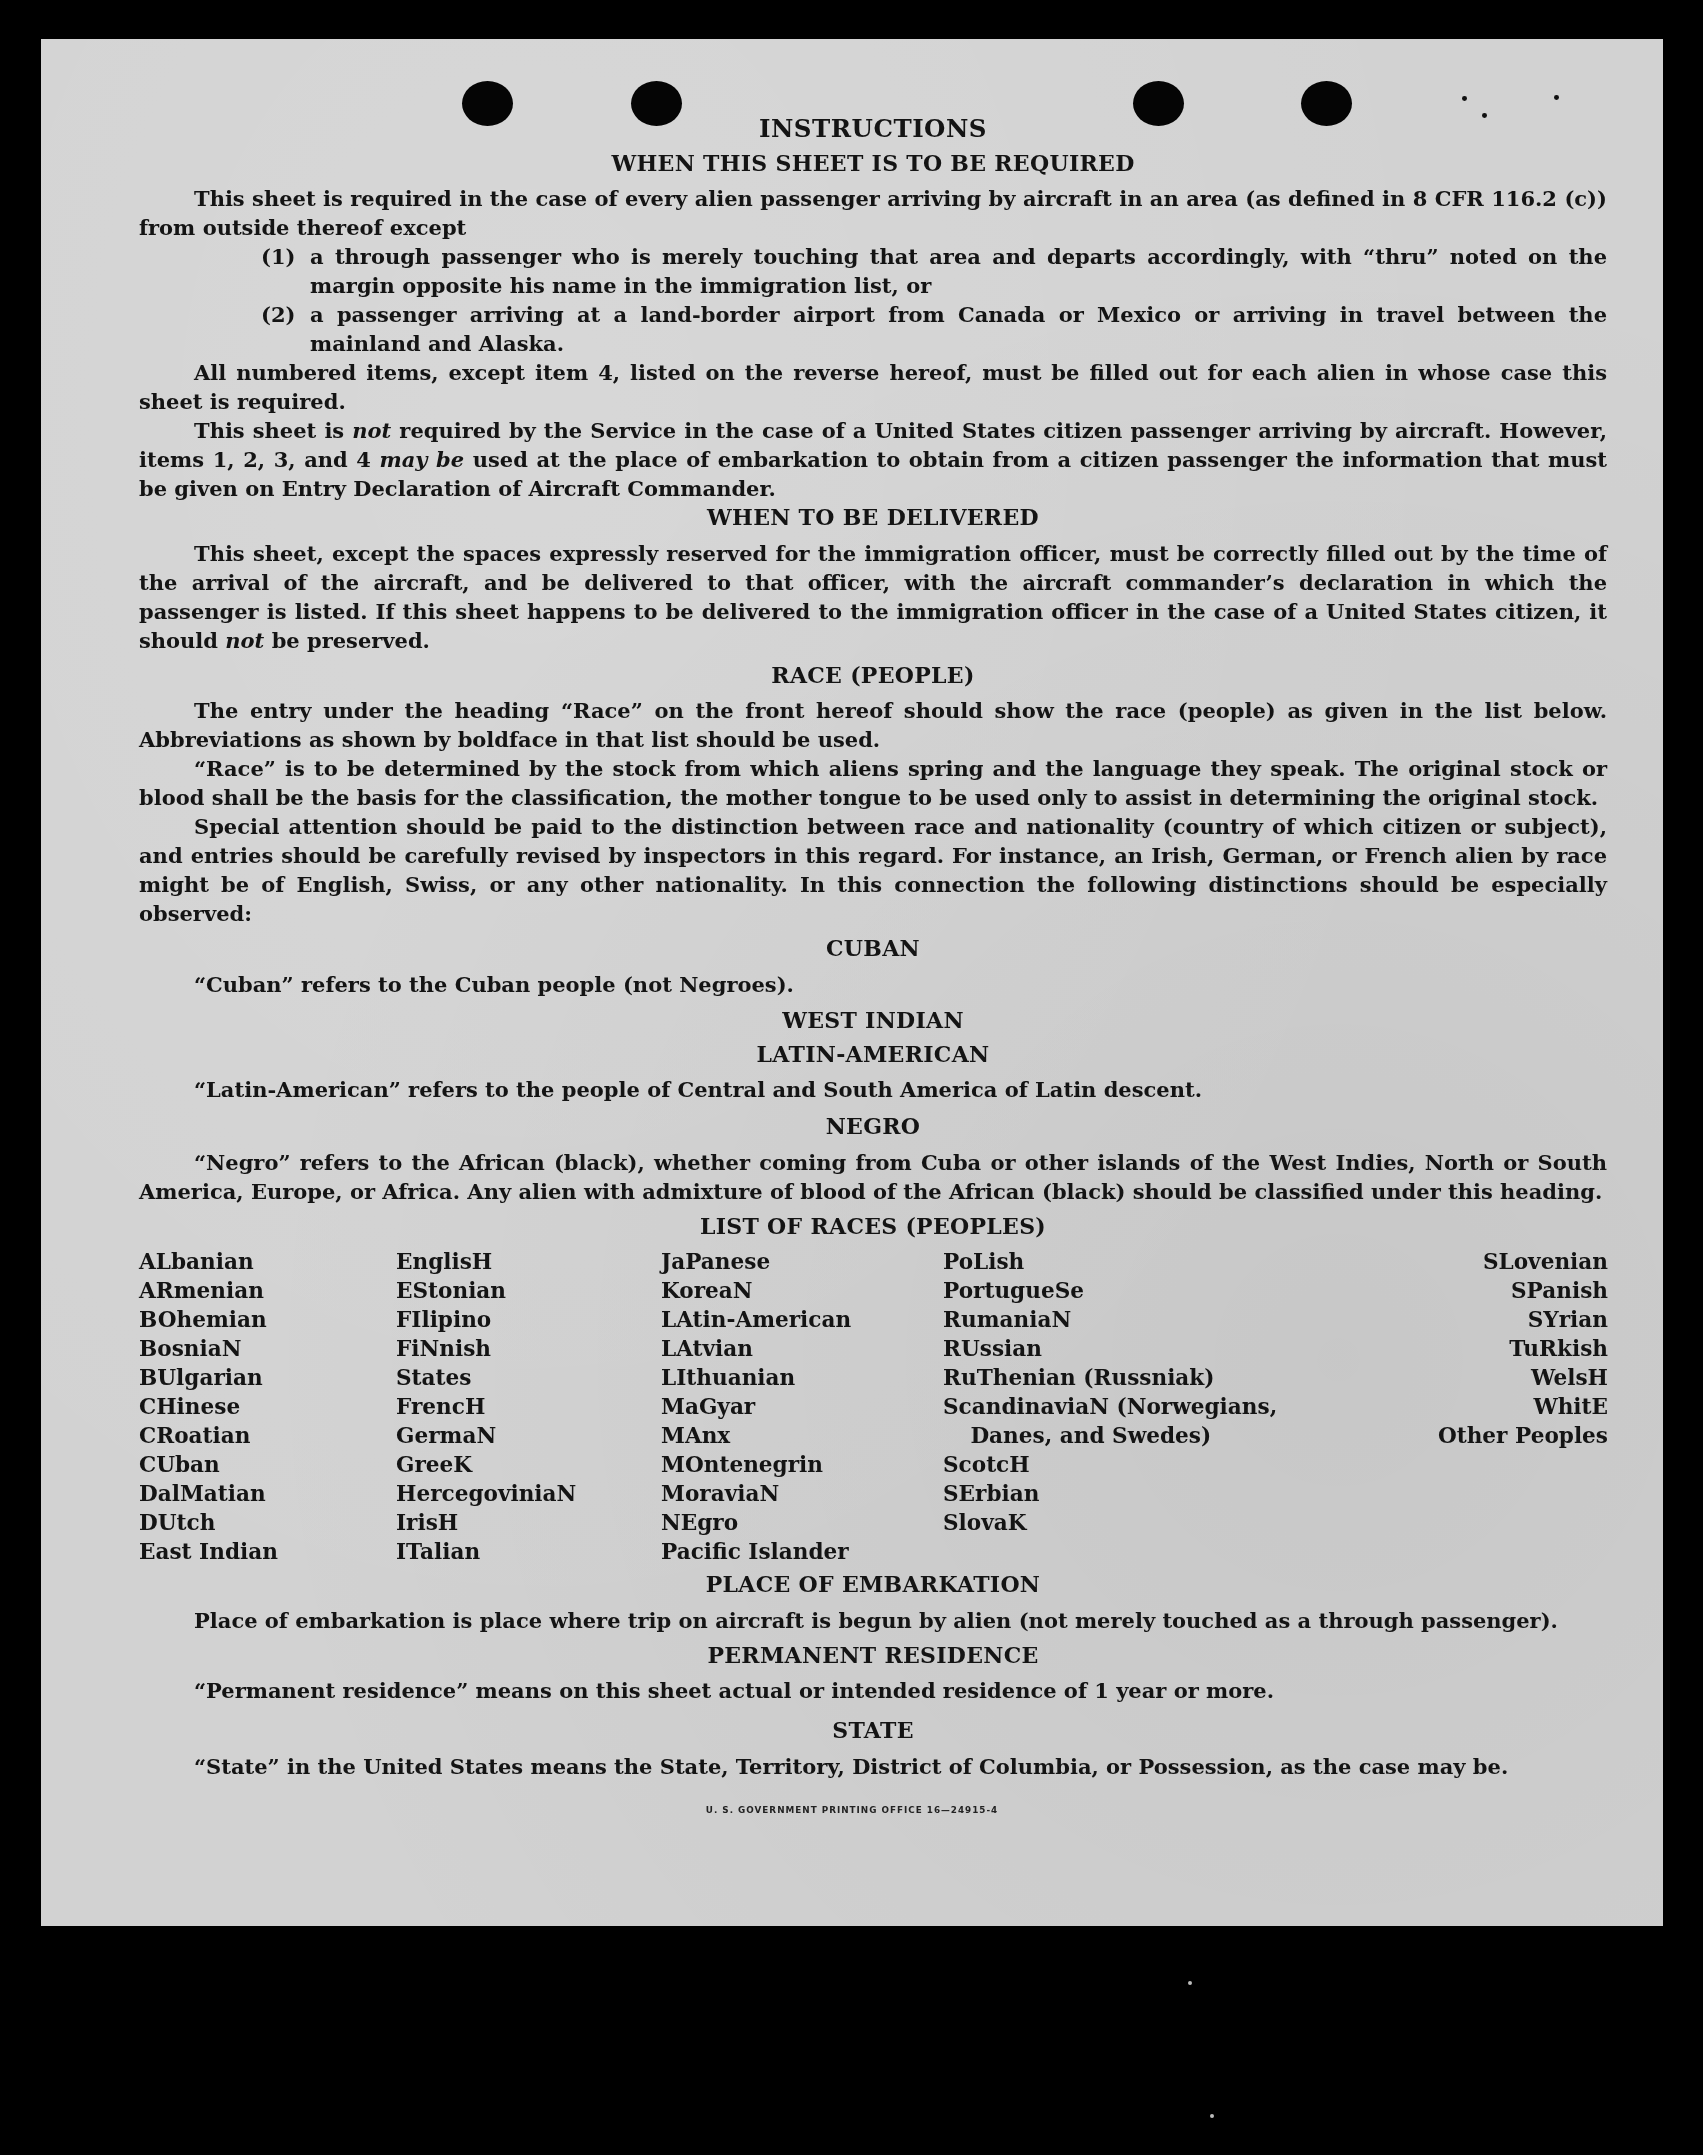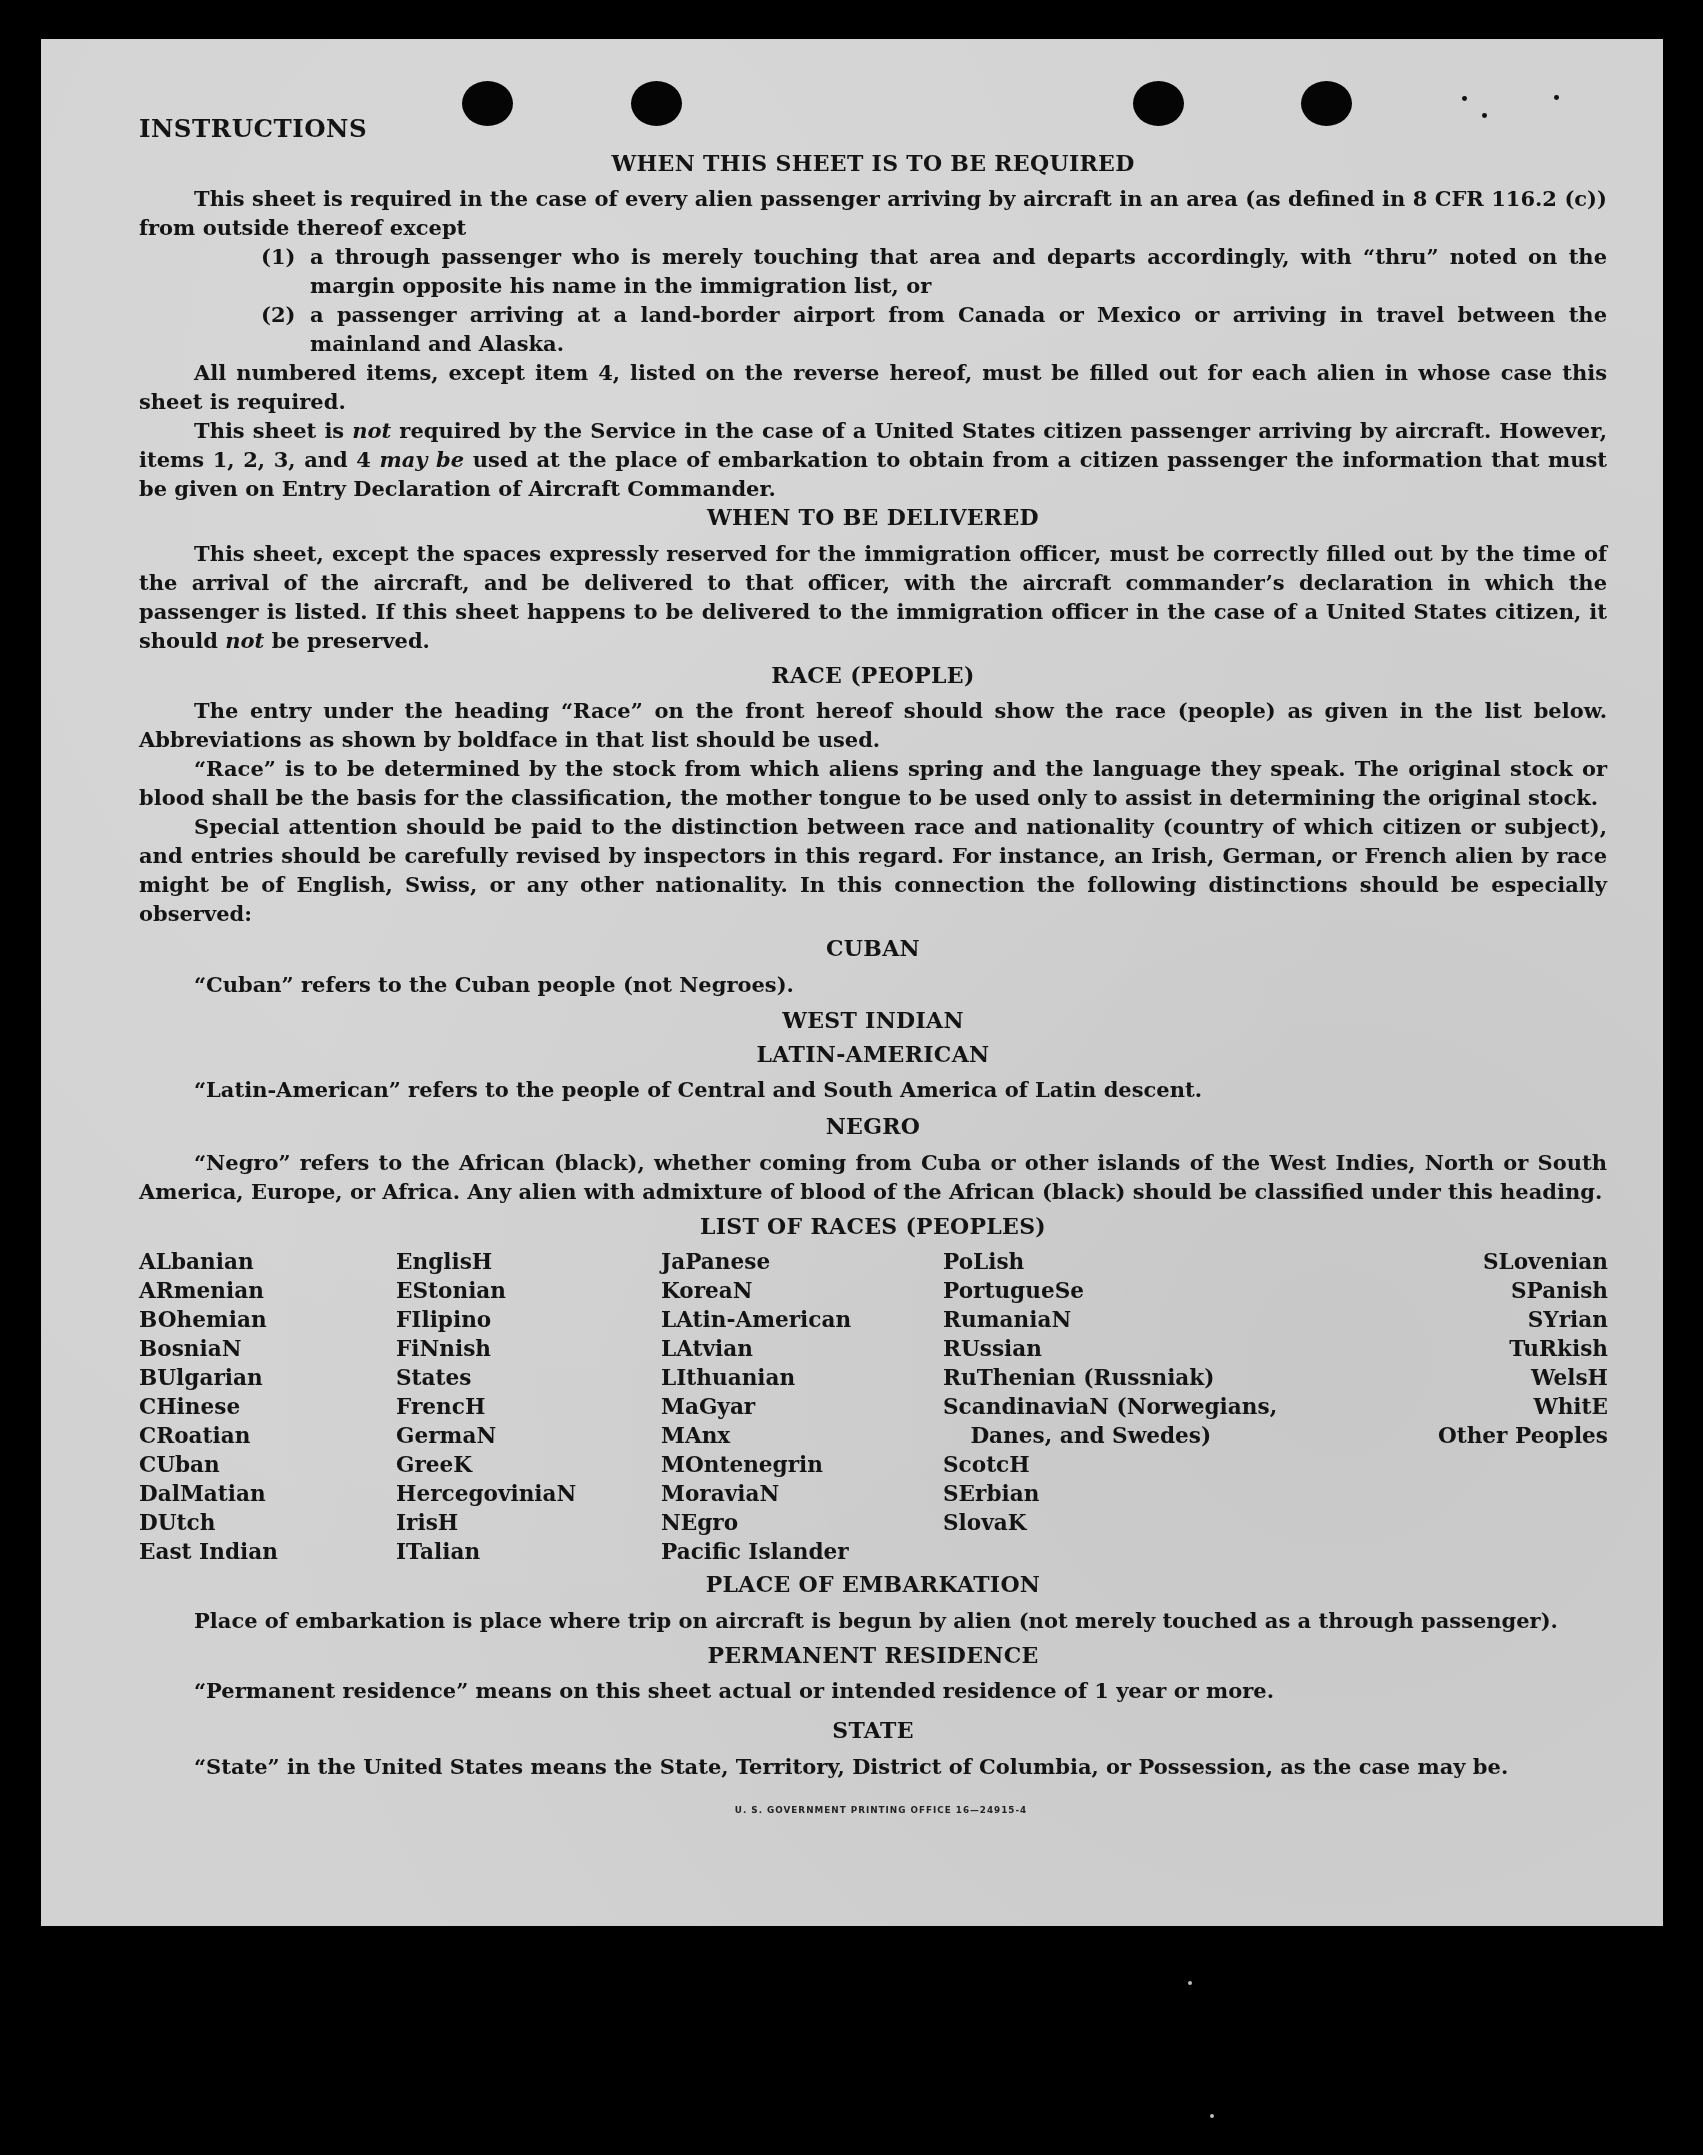--- a/index.html
+++ b/index.html
@@ -10,33 +10,33 @@
   .paper {
     position: absolute; left: 41px; top: 39px; width: 1622px; height: 1887px;
     background: #d2d2d2;
     background-image: radial-gradient(ellipse at 30% 20%, rgba(255,255,255,0.12), rgba(0,0,0,0) 60%),
                       radial-gradient(ellipse at 80% 70%, rgba(0,0,0,0.05), rgba(0,0,0,0) 60%);
     color: #141414;
   }
   .hole { position: absolute; width: 51px; height: 45px; border-radius: 50%; background: #050505; top: 42px; }
   .speck { position: absolute; width: 4.9px; height: 4.9px; border-radius: 50%; background: #111; }
   .content { position: absolute; left: 98px; top: 71px; width: 1468px; font-weight: bold; font-size: 21px; line-height: 29px; }
-  .h-main { text-align: left; font-size: 24.5px; letter-spacing: 0.5px; margin: 3.9px 0 2px 0; }
+  .h-main { text-align: center; font-size: 24.5px; letter-spacing: 0.5px; margin: 3.9px 0 2px 0; }
   .h-sec { text-align: center; font-size: 22px; line-height: 25.5px; margin: 8px; letter-spacing: 0.3px; }
   p { margin: 0; text-align: justify; }
   .ind { text-indent: 55px; }
   .item { display: flex; padding-left: 122px; }
   .item .num { width: 49px; flex: none; }
   .item .txt { flex: 1; text-align: justify; }
   .races { display: flex; margin-top: 2px; }
   .col { flex: none; }
   .col1 { width: 257px; } .col2 { width: 265px; } .col3 { width: 282px; } .col4 { width: 367px; } .col5 { width: 298px; text-align: right; }
   .race { font-size: 21.6px; line-height: 29px; white-space: nowrap; }
   .race.wrap { white-space: normal; padding-left: 27.4px; text-indent: -27.4px; }
-  .footer-print { position: absolute; left: 0; width: 100%; top: 1766px; text-align: center; font-family: "DejaVu Sans", sans-serif; font-size: 8.8px; font-weight: bold; letter-spacing: 1px; color: #222; padding-left: 29px; }
+  .footer-print { position: absolute; left: 0; width: 100%; top: 1766px; text-align: center; font-family: "DejaVu Sans", sans-serif; font-size: 8.8px; font-weight: bold; letter-spacing: 1px; color: #222; }
 </style>
 </head>
 <body>
 
 <div class="paper">
   <div class="hole" style="left:421px"></div>
   <div class="hole" style="left:590px"></div>
   <div class="hole" style="left:1092px"></div>
   <div class="hole" style="left:1260px"></div>
   <div class="speck" style="left:1421px;top:57px"></div>

